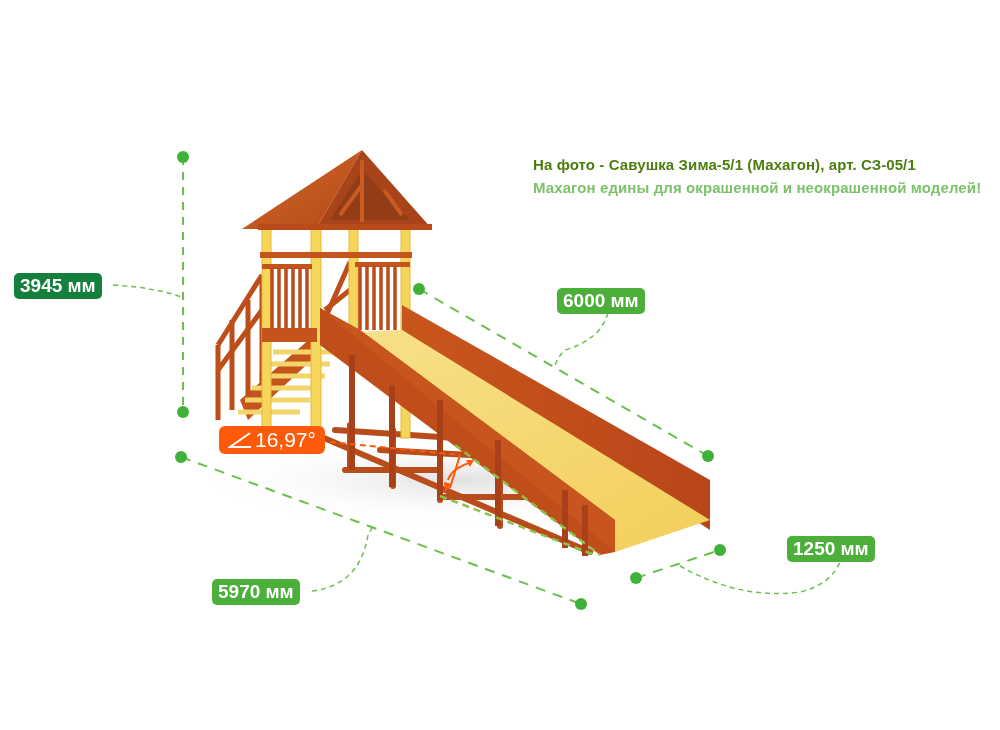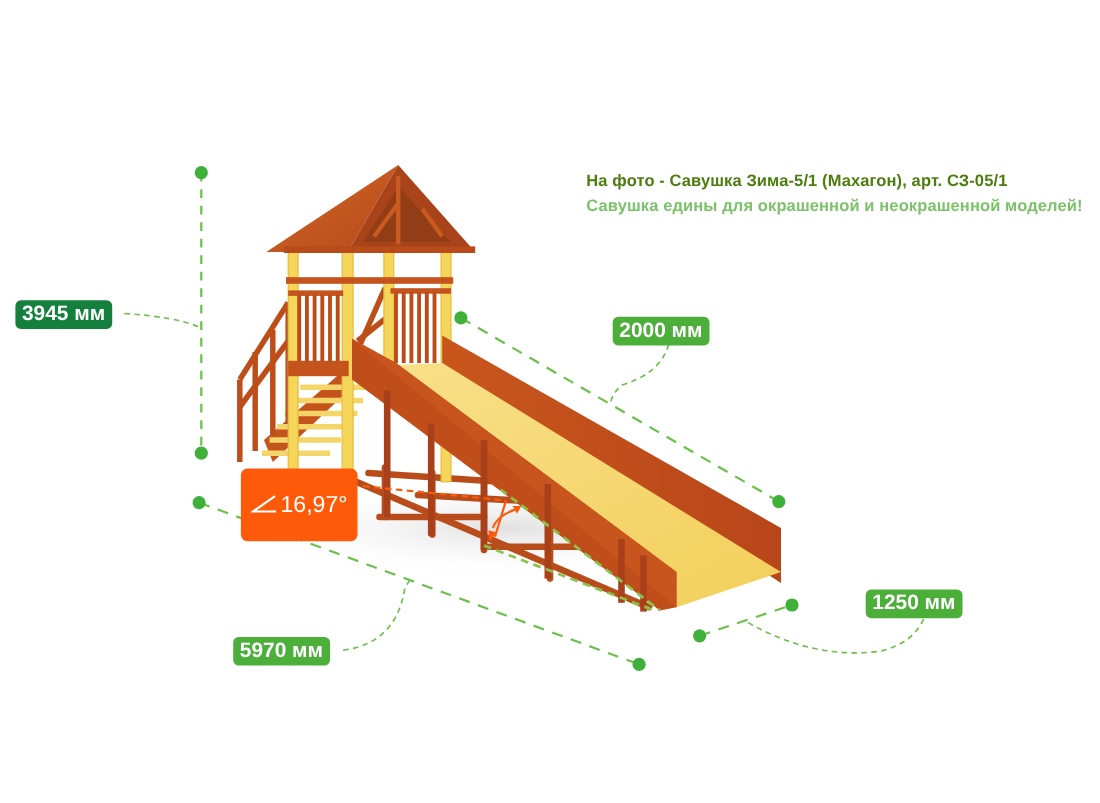--- a/index.html
+++ b/index.html
@@ -4,21 +4,21 @@
   <style>
     html, body { margin:0; padding:0; background:#ffffff; }
     body { width:1000px; height:730px; position:relative; overflow:hidden;
            font-family:"Liberation Sans","DejaVu Sans",sans-serif; }
     .caption { position:absolute; left:533px; top:156px; white-space:nowrap; }
     .caption .line1 { font-size:15px; font-weight:bold; color:#4d7c0f; letter-spacing:0.1px; }
     .caption .line2 { font-size:15px; font-weight:bold; margin-top:6px; letter-spacing:0.1px; }
     .badge { position:absolute; color:#ffffff; font-weight:bold; font-size:19px;
              padding:2px 6px; border-radius:5px; line-height:22px; white-space:nowrap; }
     .badge-green { }
-    .badge-angle { font-size:21px; padding:20px 9px; border-radius:6px; line-height:26px; font-weight:normal; }
+    .badge-angle { font-size:21px; padding:1px 9px; border-radius:6px; line-height:26px; font-weight:normal; }
     .badge-angle .ang { display:inline-block; width:24px; height:18px; vertical-align:-2px; margin-right:3px; }
     svg.illus { position:absolute; left:0; top:0; }
   </style>
 </head>
 <body>
 
 <svg class="illus" width="1000" height="730" viewBox="0 0 1000 730">
   <defs>
     <linearGradient id="roofG" x1="0" y1="0" x2="1" y2="1">
       <stop offset="0" stop-color="#d2662a"></stop>
@@ -165,25 +165,25 @@
   <g stroke="#6cbf4a" stroke-width="2" stroke-dasharray="10,8" fill="none">
     <line x1="636" y1="578" x2="720" y2="550"></line>
     <path d="M680,566 Q740,600 800,592 Q830,585 840,562" stroke-dasharray="5,4" stroke-width="1.5"></path>
   </g>
   <circle cx="636" cy="578" r="6" fill="#3fb03a"></circle>
   <circle cx="720" cy="550" r="6" fill="#3fb03a"></circle>
 </svg>
 
 <div class="caption">
   <div class="line1">На фото - Савушка Зима-5/1 (Махагон), арт. СЗ-05/1</div>
-  <div class="line2" style="color:#7cc26a;">Савушка едины для окрашенной и неокрашенной моделей!</div>
+  <div class="line2" style="color:#7cc26a;">Махагон едины для окрашенной и неокрашенной моделей!</div>
 </div>
 
 <div class="badge badge-green" style="left:14px; top:273px; background:#15803d;">3945 мм</div>
-<div class="badge badge-green" style="left:557px; top:288px; background:#4caf3a;">2000 мм</div>
+<div class="badge badge-green" style="left:557px; top:288px; background:#4caf3a;">6000 мм</div>
 <div class="badge badge-green" style="left:212px; top:579px; background:#4caf3a;">5970 мм</div>
 <div class="badge badge-green" style="left:787px; top:536px; background:#4caf3a;">1250 мм</div>
 
 <div class="badge badge-angle" style="left:219px; top:426px; background:#ff5a0a;">
   <svg class="ang" viewBox="0 0 24 18">
     <path d="M22,2 L2,16 L23,16" stroke="#ffffff" stroke-width="2" fill="none"></path>
   </svg><span>16,97°</span>
 </div>
 
 </body></html>

